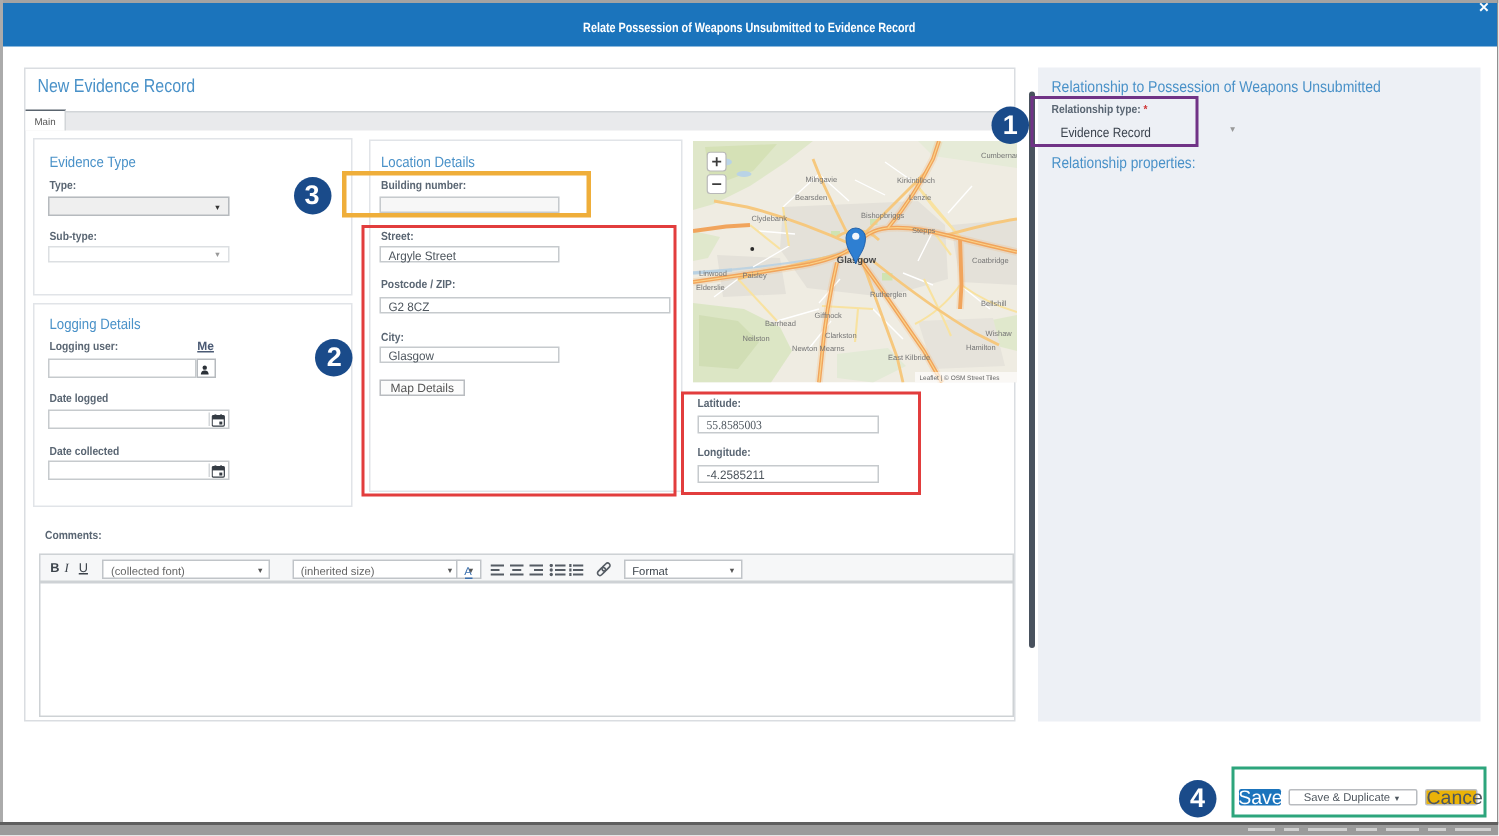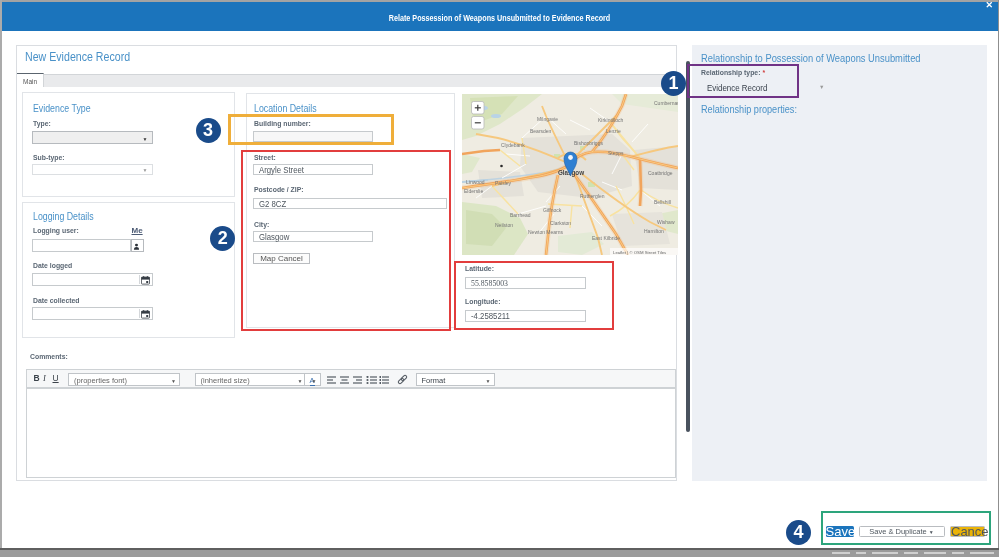--- a/index.html
+++ b/index.html
@@ -155,21 +155,21 @@
     <span class="v">Argyle Street</span>
   </div>
 <div class="lbl" style="left:254px; top:185px;">Postcode / ZIP:</div>
 <div class="inp" id="pcinp">
     <span class="v">G2 8CZ</span>
   </div>
 <div class="lbl" style="left:254px; top:219.5px;">City:</div>
 <div class="inp" id="cityinp">
     <span class="v">Glasgow</span>
   </div>
-<div class="abs" id="maplkp">Map Cancel</div>
+<div class="abs" id="maplkp">Map Details</div>
 
 <div class="abs" id="mapwrap" style="left:462px; top:94px; width:216px; height:161px;">
 <svg width="216" height="161" viewBox="0 0 216 161">
   <rect width="216" height="161" fill="#efece2"></rect>
 
   <path d="M0 0 L80 0 L62 14 L38 30 L14 42 L0 46 Z" fill="#dfe7c9"></path>
   <path d="M8 4 L56 2 L40 20 L12 30 Z" fill="#d5e1b6"></path>
   <path d="M0 60 L18 64 L10 78 L0 80 Z" fill="#e0e8cc"></path>
   <path d="M0 108 L34 112 L58 124 L66 140 L52 161 L0 161 Z" fill="#dce6c5"></path>
   <path d="M4 116 L30 120 L44 134 L30 152 L4 150 Z" fill="#d1deb5"></path>
@@ -308,21 +308,21 @@
 <div class="inp" id="lnginp">
     <span class="v">-4.2585211</span>
   </div>
 
 <div class="lbl" id="comlbl">Comments:</div>
 <div class="abs" id="toolbar">
   <span class="tbtn" style="left:7px; font-weight:bold;">B</span>
   <span class="tbtn" style="left:16.5px; font-style:italic; font-family:'Liberation Serif',serif;">I</span>
   <span class="tbtn" style="left:26px; text-decoration:underline;">U</span>
   <div class="tdd" style="left:41.5px; width:112px;">
-      <span>(properties font)</span>
+      <span>(collected font)</span>
       <span class="car">▼</span>
     </div>
   <div class="tdd" style="left:168px; width:112px;text-align:right;">
       <span>(inherited size)</span>
       <span class="car">▼</span>
     </div>
   <div class="tdd" style="left:277px; width:17px;">
       <span style="color:#3a6fae; border-bottom:1.2px solid #3a6fae; top:1.5px;">A</span>
       <span class="car">▼</span>
     </div>

